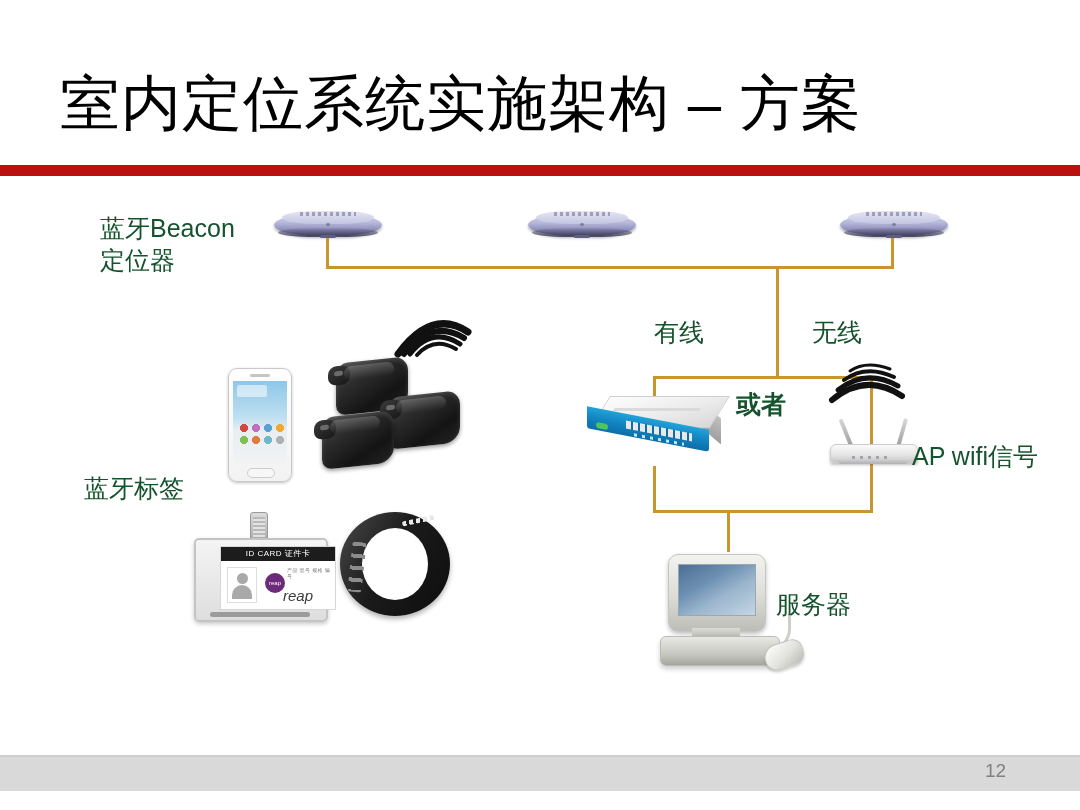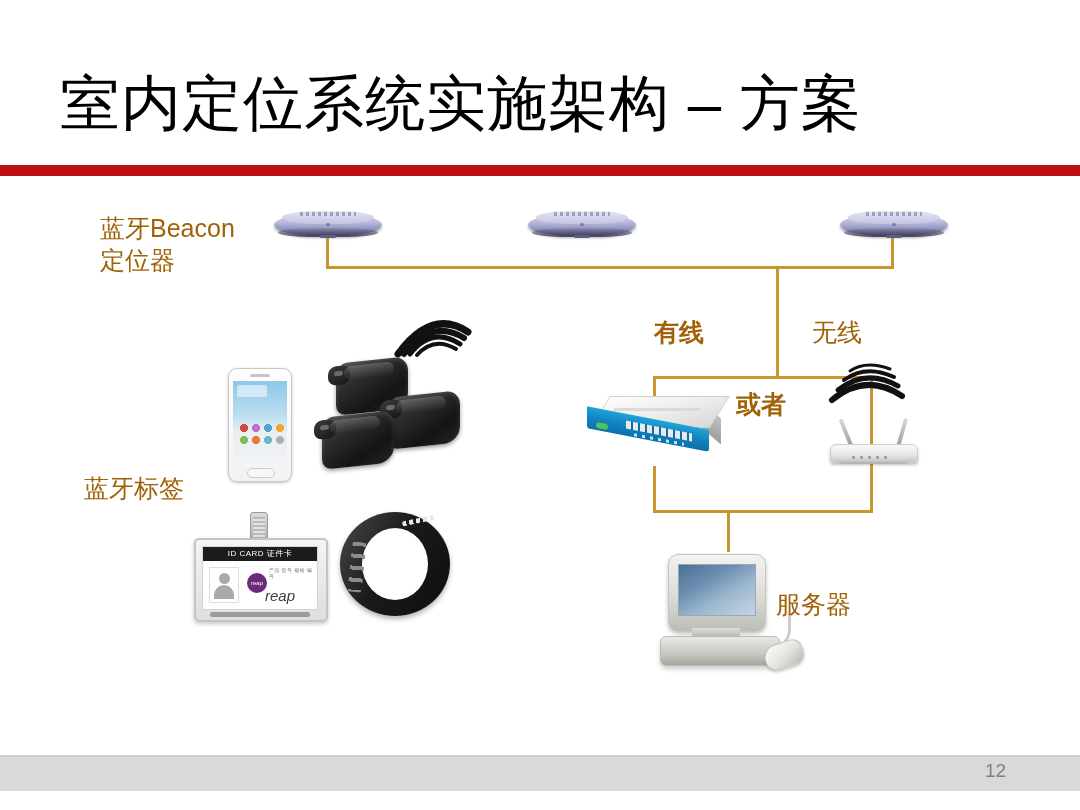--- a/index.html
+++ b/index.html
@@ -56,21 +56,21 @@
     position: absolute;
     left: 985px;
     top: 760px;
     font-size: 19px;
     color: #808080;
   }
 
   
   .lbl {
     position: absolute;
-    color: #a16207;
+    color: #14532d;
     font-size: 25px;
     white-space: pre;
     line-height: 1.28;
   }
   .lbl.bold { font-weight: bold; }
 
   
   .conn {
     position: absolute;
     background: #c8952f;
@@ -234,21 +234,21 @@
   }
   .badge .holder {
     position: absolute; left: 0; top: 26px;
     width: 130px; height: 80px;
     background: linear-gradient(180deg, #f4f4f4, #dedede);
     border: 2px solid #c4c4c4;
     border-radius: 5px;
     box-shadow: 0 2px 4px rgba(0,0,0,.22);
   }
   .badge .card {
-    position: absolute; left: 6px; top: 6px;
+    position: absolute; left: 24px; top: 6px;
     width: 114px; height: 62px;
     background: #ffffff;
     border: 1px solid #d6d6d6;
   }
   .badge .card-bar {
     position: absolute; left: 0; top: 0;
     width: 114px; height: 14px;
     background: #1c1c1c;
     color: #ffffff;
     font-size: 8px;
@@ -486,21 +486,21 @@
     <div class="led"></div>
     <div class="shade"></div>
     <div class="notch"></div>
   </div>
 
   <div class="conn v" style="left:326px; top:238px; height:30px;"></div>
   <div class="conn h" style="left:326px; top:266px; width:568px;"></div>
   <div class="conn v" style="left:891px; top:238px; height:30px;"></div>
   <div class="conn v" style="left:776px; top:266px; height:112px;"></div>
 
-  <div class="lbl" style="left:654px; top:316px;font-weight:bold;">有线</div>
+  <div class="lbl" style="left:654px; top:316px;">有线</div>
   <div class="lbl" style="left:812px; top:316px;">无线</div>
   <div class="lbl bold" style="left:736px; top:388px;">或者</div>
 
   <div class="conn h" style="left:653px; top:376px; width:126px;"></div>
   <div class="conn v" style="left:653px; top:376px; height:48px;"></div>
   <div class="conn h" style="left:776px; top:376px; width:96px;"></div>
   <div class="conn v" style="left:870px; top:376px; height:96px;"></div>
 
   <div class="switch" style="left:584px; top:396px;">
     <div class="side"></div>
@@ -519,20 +519,21 @@
     <path d="M28 19 Q44 8 68 17" stroke="#111" stroke-width="3" fill="none" stroke-linecap="round"></path>
   </svg>
 
   <div class="router" style="left:826px; top:418px;">
     <div class="ant-l"></div>
     <div class="ant-r"></div>
     <div class="body"></div>
     <div class="lip"></div>
     <div class="leds"></div>
   </div>
+  <div class="lbl" style="left:912px; top:440px;">AP wifi信号</div>
 
   <div class="conn v" style="left:653px; top:466px; height:46px;"></div>
   <div class="conn v" style="left:870px; top:466px; height:46px;"></div>
   <div class="conn h" style="left:653px; top:510px; width:220px;"></div>
   <div class="conn v" style="left:727px; top:510px; height:42px;"></div>
 
   <div class="server" style="left:660px; top:542px;">
     <div class="cord"></div>
     <div class="monitor">
       <div class="screen"></div>

